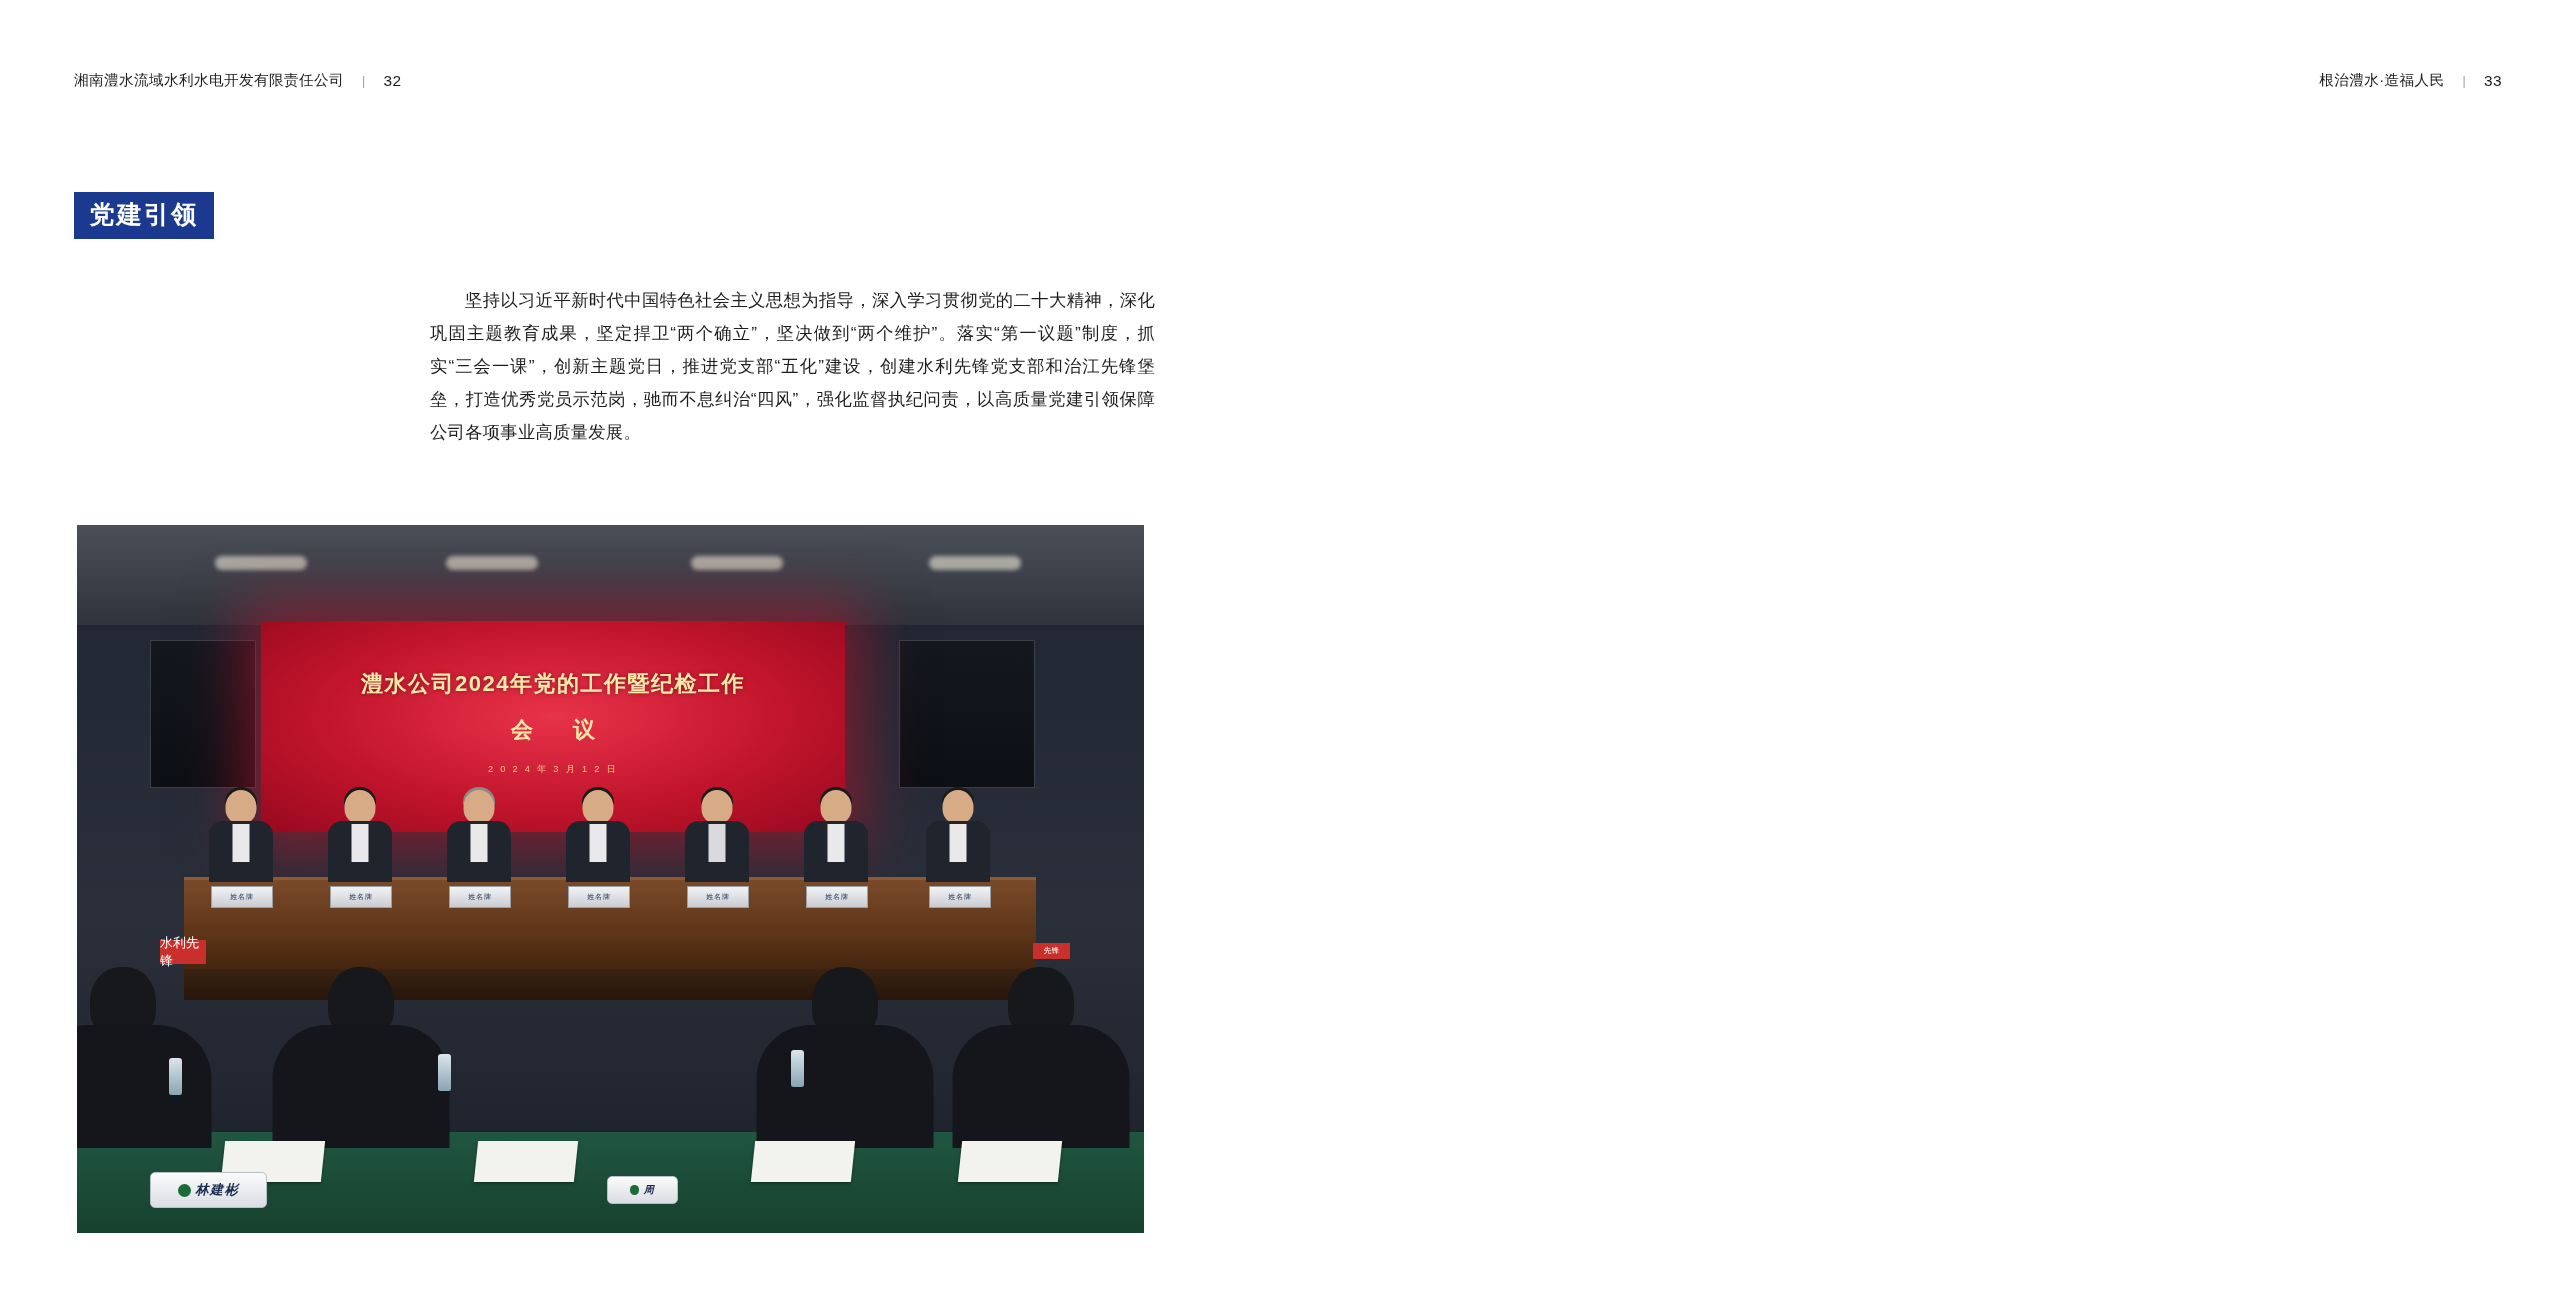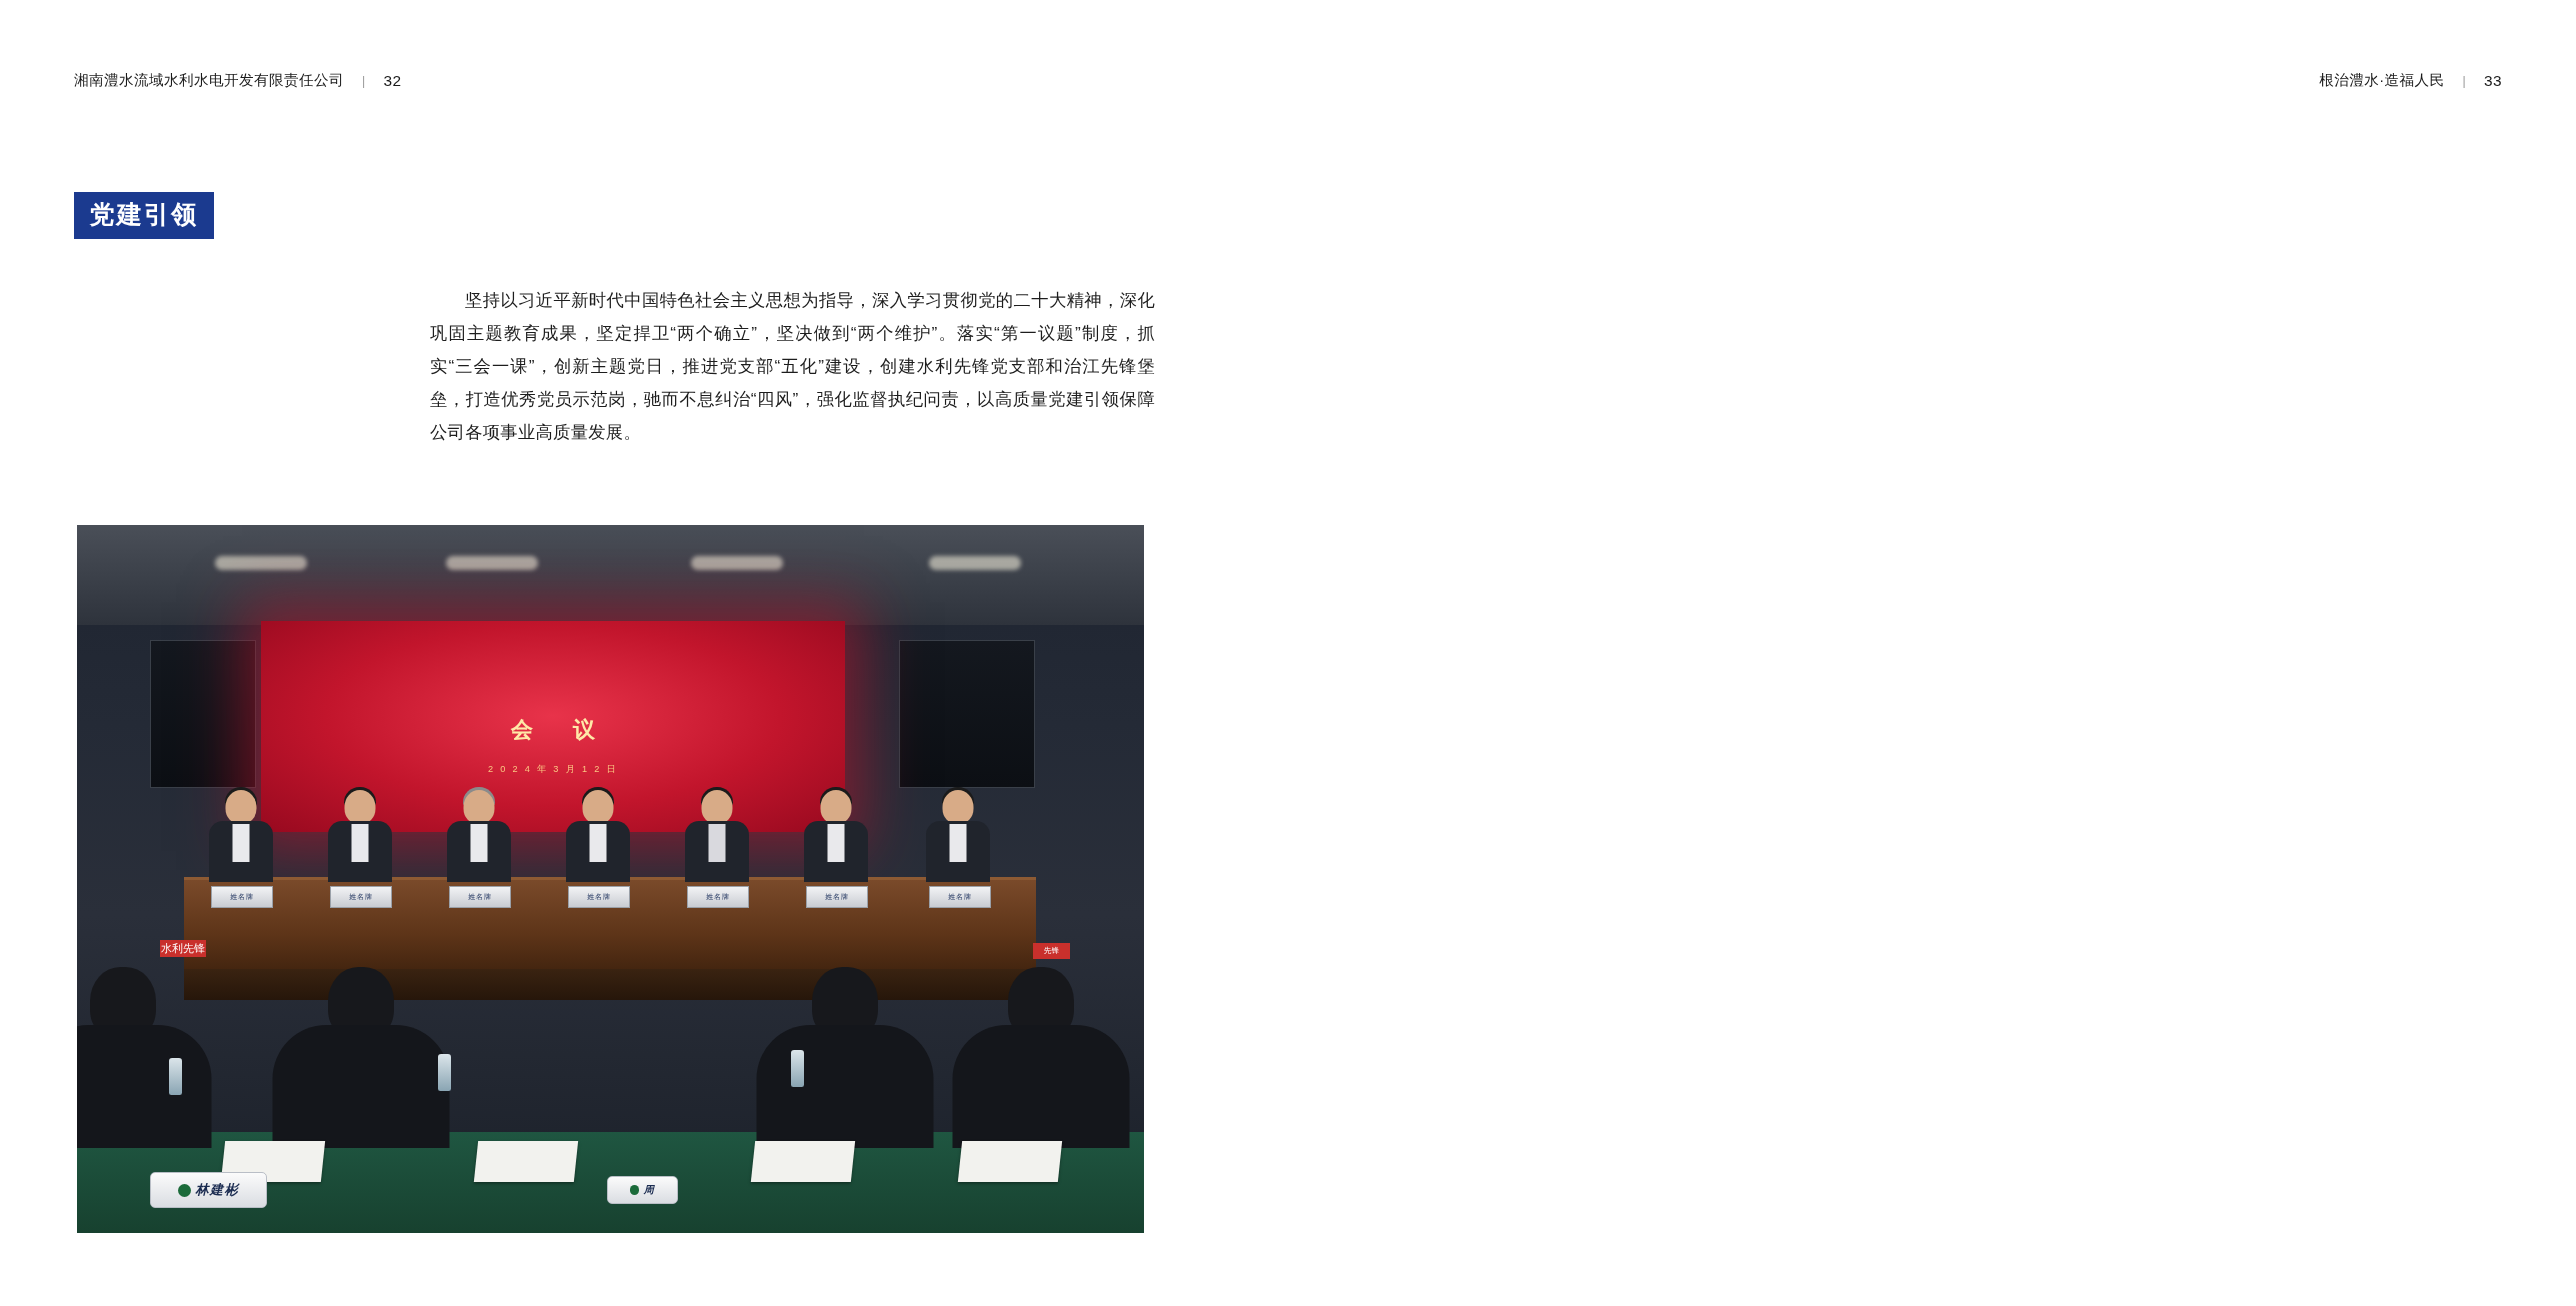--- a/index.html
+++ b/index.html
@@ -266,20 +266,21 @@
     <div class="conf-ceiling"></div>
     <div class="conf-light" style="left:138px;"></div>
     <div class="conf-light" style="left:369px;"></div>
     <div class="conf-light" style="left:614px;"></div>
     <div class="conf-light" style="left:852px;"></div>
 
     <div class="conf-sidepanel" style="left:73px;"></div>
     <div class="conf-sidepanel" style="left:822px; width:134px;"></div>
 
     <div class="conf-screen">
+      <div class="line1">澧水公司2024年党的工作暨纪检工作</div>
       <div class="line2">会    议</div>
       <div class="line3">2 0 2 4 年 3 月 1 2 日</div>
     </div>
 
     <div class="conf-dais"></div>
     <div class="conf-dais-front"></div>
 
     <div class="seated" style="left:131px;">
       <div class="hair"></div>
         <div class="head"></div>
@@ -361,21 +362,21 @@
 
     <div class="fg-badge" style="left:73px; bottom:24.6px;">
       <span class="dot"></span>
       <span>林建彬</span>
     </div>
     <div class="fg-badge" style="left:530px; bottom:29px; width:69px; height:26px; font-size:10px;">
       <span class="dot" style="width:9.2px;height:9.2px;"></span>
       <span>周</span>
     </div>
 
-    <div style="position:absolute;left:83px;top:415px;width:46px;height:17px;background:#c9302c;color:#fff;font-size:11px;display:flex;align-items:center;justify-content:center;">水利先锋</div>
+    <div style="position:absolute;left:83px;top:415px;width:46px;height:24px;background:#c9302c;color:#fff;font-size:13px;display:flex;align-items:center;justify-content:center;">水利先锋</div>
     <div style="position:absolute;left:956px;top:418px;width:37px;height:16px;background:#c9302c;color:#fff;font-size:7.7px;display:flex;align-items:center;justify-content:center;">先锋</div>
   </div>
 </div>
 
 <div class="page-right">
 
   
   
 
   

